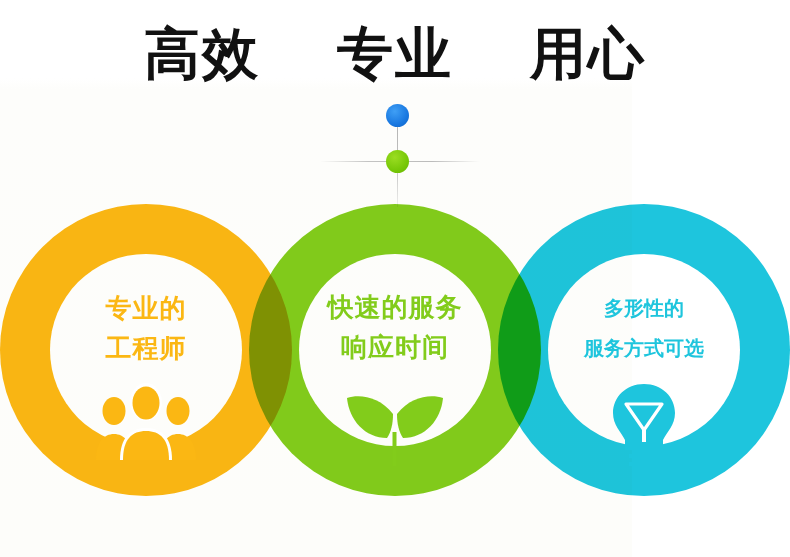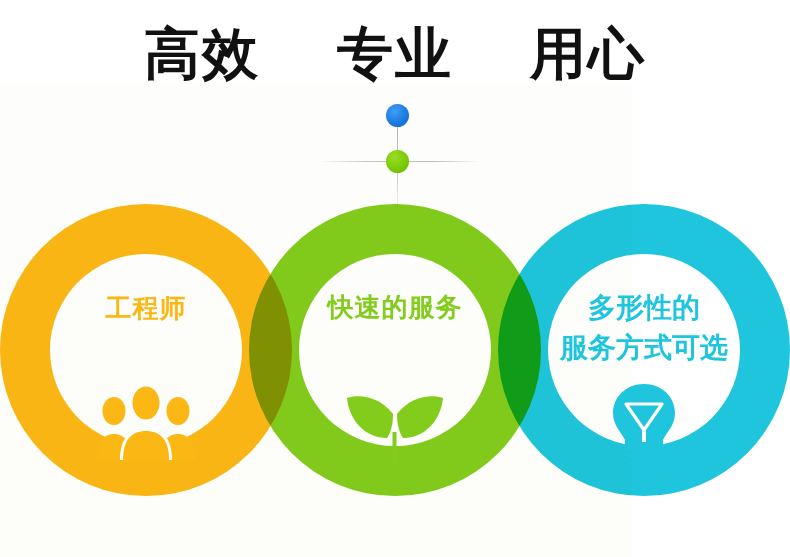--- a/index.html
+++ b/index.html
@@ -126,21 +126,21 @@
     font-weight: bold;
     line-height: 40px;
     letter-spacing: 1px;
     font-family: "DejaVu Sans", "Liberation Sans", sans-serif;
     white-space: nowrap;
   }
   .card-text .l { display: block; }
   .c1-text { color: #fbb713; }
   .c2-text { color: #82cc1b; font-family: Liberation Serif, serif; }
   .c3-text { color: #1ec5dd; }
-  .c3-text .l { font-size: 28px; letter-spacing: 0px; }
+  .c3-text .l { font-size: 20px; letter-spacing: 0px; }
 
   .card-icon {
     position: absolute;
     left: 0;
     top: 178px;
     width: 292px;
     display: flex;
     justify-content: center;
   }
 </style>
@@ -161,20 +161,21 @@
   <div class="hline"></div>
   <div class="dot dot-blue"></div>
   <div class="dot dot-green"></div>
 
   <div class="ring ring-1"></div>
   <div class="ring ring-2"></div>
   <div class="ring ring-3"></div>
 
   <div class="card card-1">
     <div class="card-text c1-text">
+      <span class="l">专业的</span>
       <span class="l">工程师</span>
     </div>
     <div class="card-icon">
       <svg width="108" height="78" viewBox="0 0 108 78">
 
         <ellipse cx="22" cy="29" rx="11.5" ry="14" fill="#fbb713"></ellipse>
         <path d="M4 78 C4 60 12 52 22 52 C32 52 40 60 40 78 Z" fill="#fbb713"></path>
 
         <ellipse cx="86" cy="29" rx="11.5" ry="14" fill="#fbb713"></ellipse>
         <path d="M68 78 C68 60 76 52 86 52 C96 52 104 60 104 78 Z" fill="#fbb713"></path>
@@ -183,20 +184,21 @@
         <path d="M28 78 C28 56 38 46 54 46 C70 46 80 56 80 78 Z" fill="#ffffff"></path>
         <ellipse cx="54" cy="21" rx="13.5" ry="16.5" fill="#fbb713"></ellipse>
         <path d="M31 78 C31 57 40 49 54 49 C68 49 77 57 77 78 Z" fill="#fbb713"></path>
       </svg>
     </div>
   </div>
 
   <div class="card card-2">
     <div class="card-text c2-text">
       <span class="l">快速的服务</span>
+      <span class="l">响应时间</span>
     </div>
     <div class="card-icon">
       <svg width="104" height="86" viewBox="0 0 104 86">
 
         <path d="M50 32 C36 14 16 12 4 16 C6 38 22 56 44 56 C48 50 50 42 50 32 Z" fill="#82cc1b"></path>
 
         <path d="M54 32 C68 14 88 12 100 16 C98 38 82 56 60 56 C56 50 54 42 54 32 Z" fill="#82cc1b"></path>
 
         <rect x="49.5" y="50" width="4" height="34" fill="#82cc1b"></rect>
       </svg>

